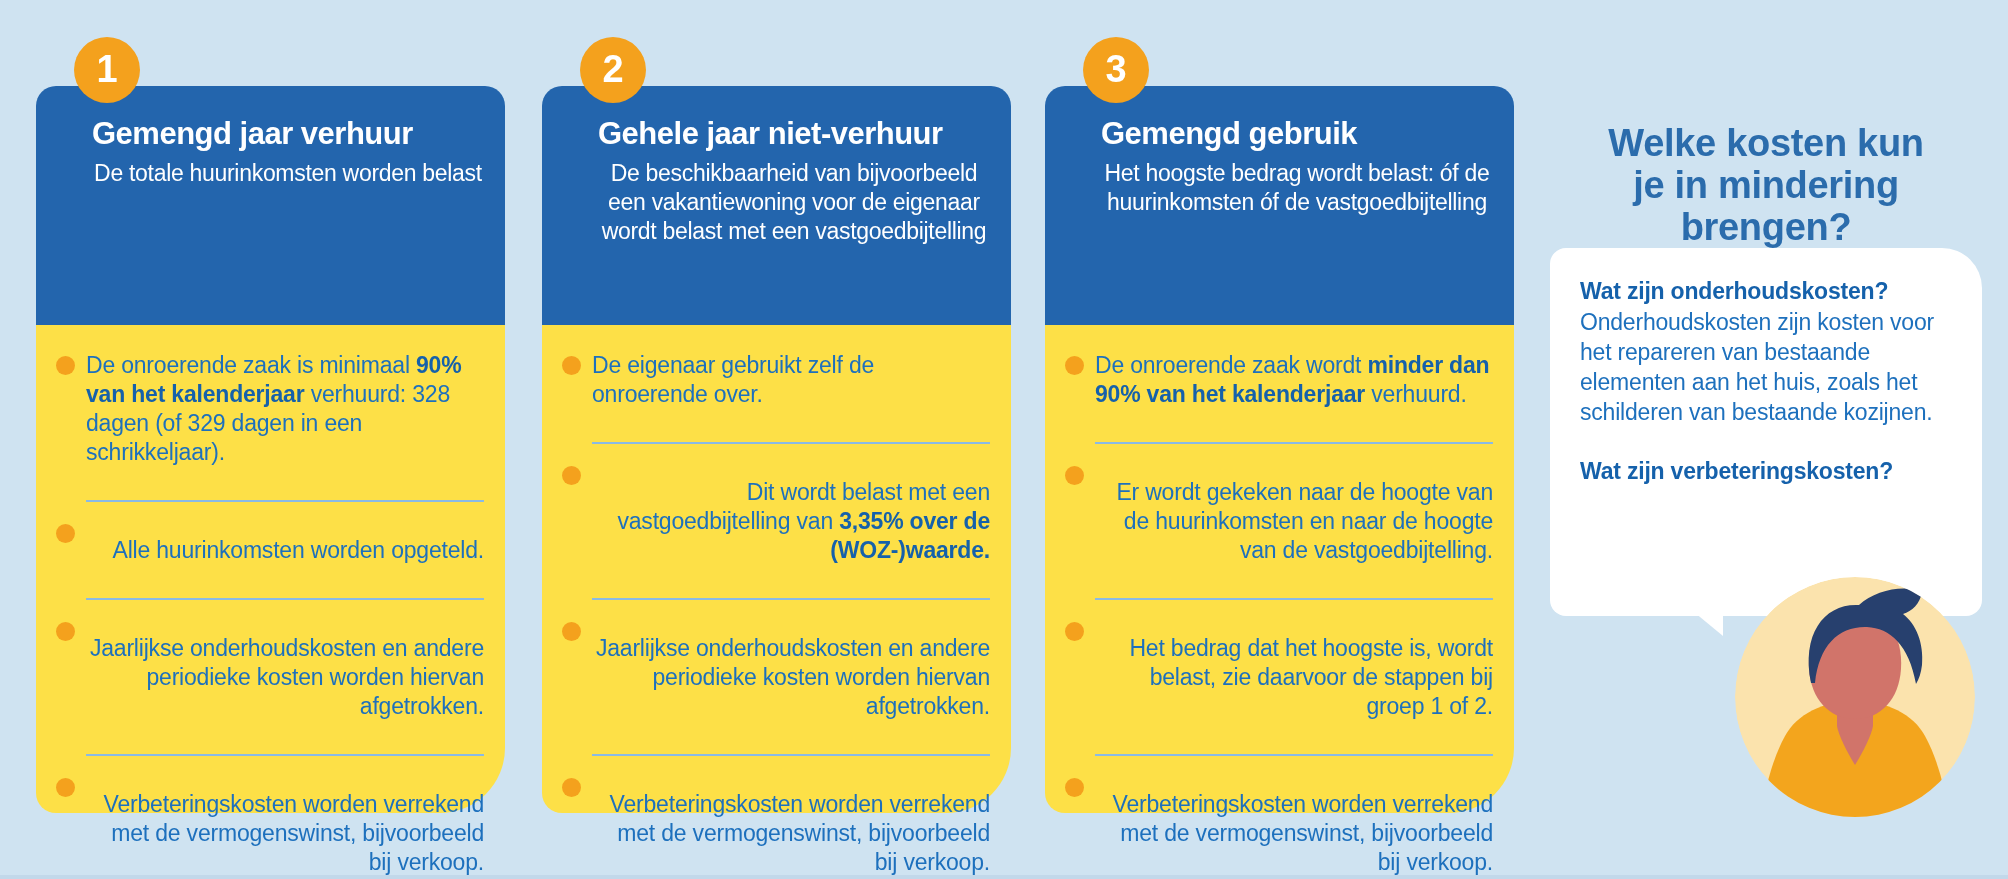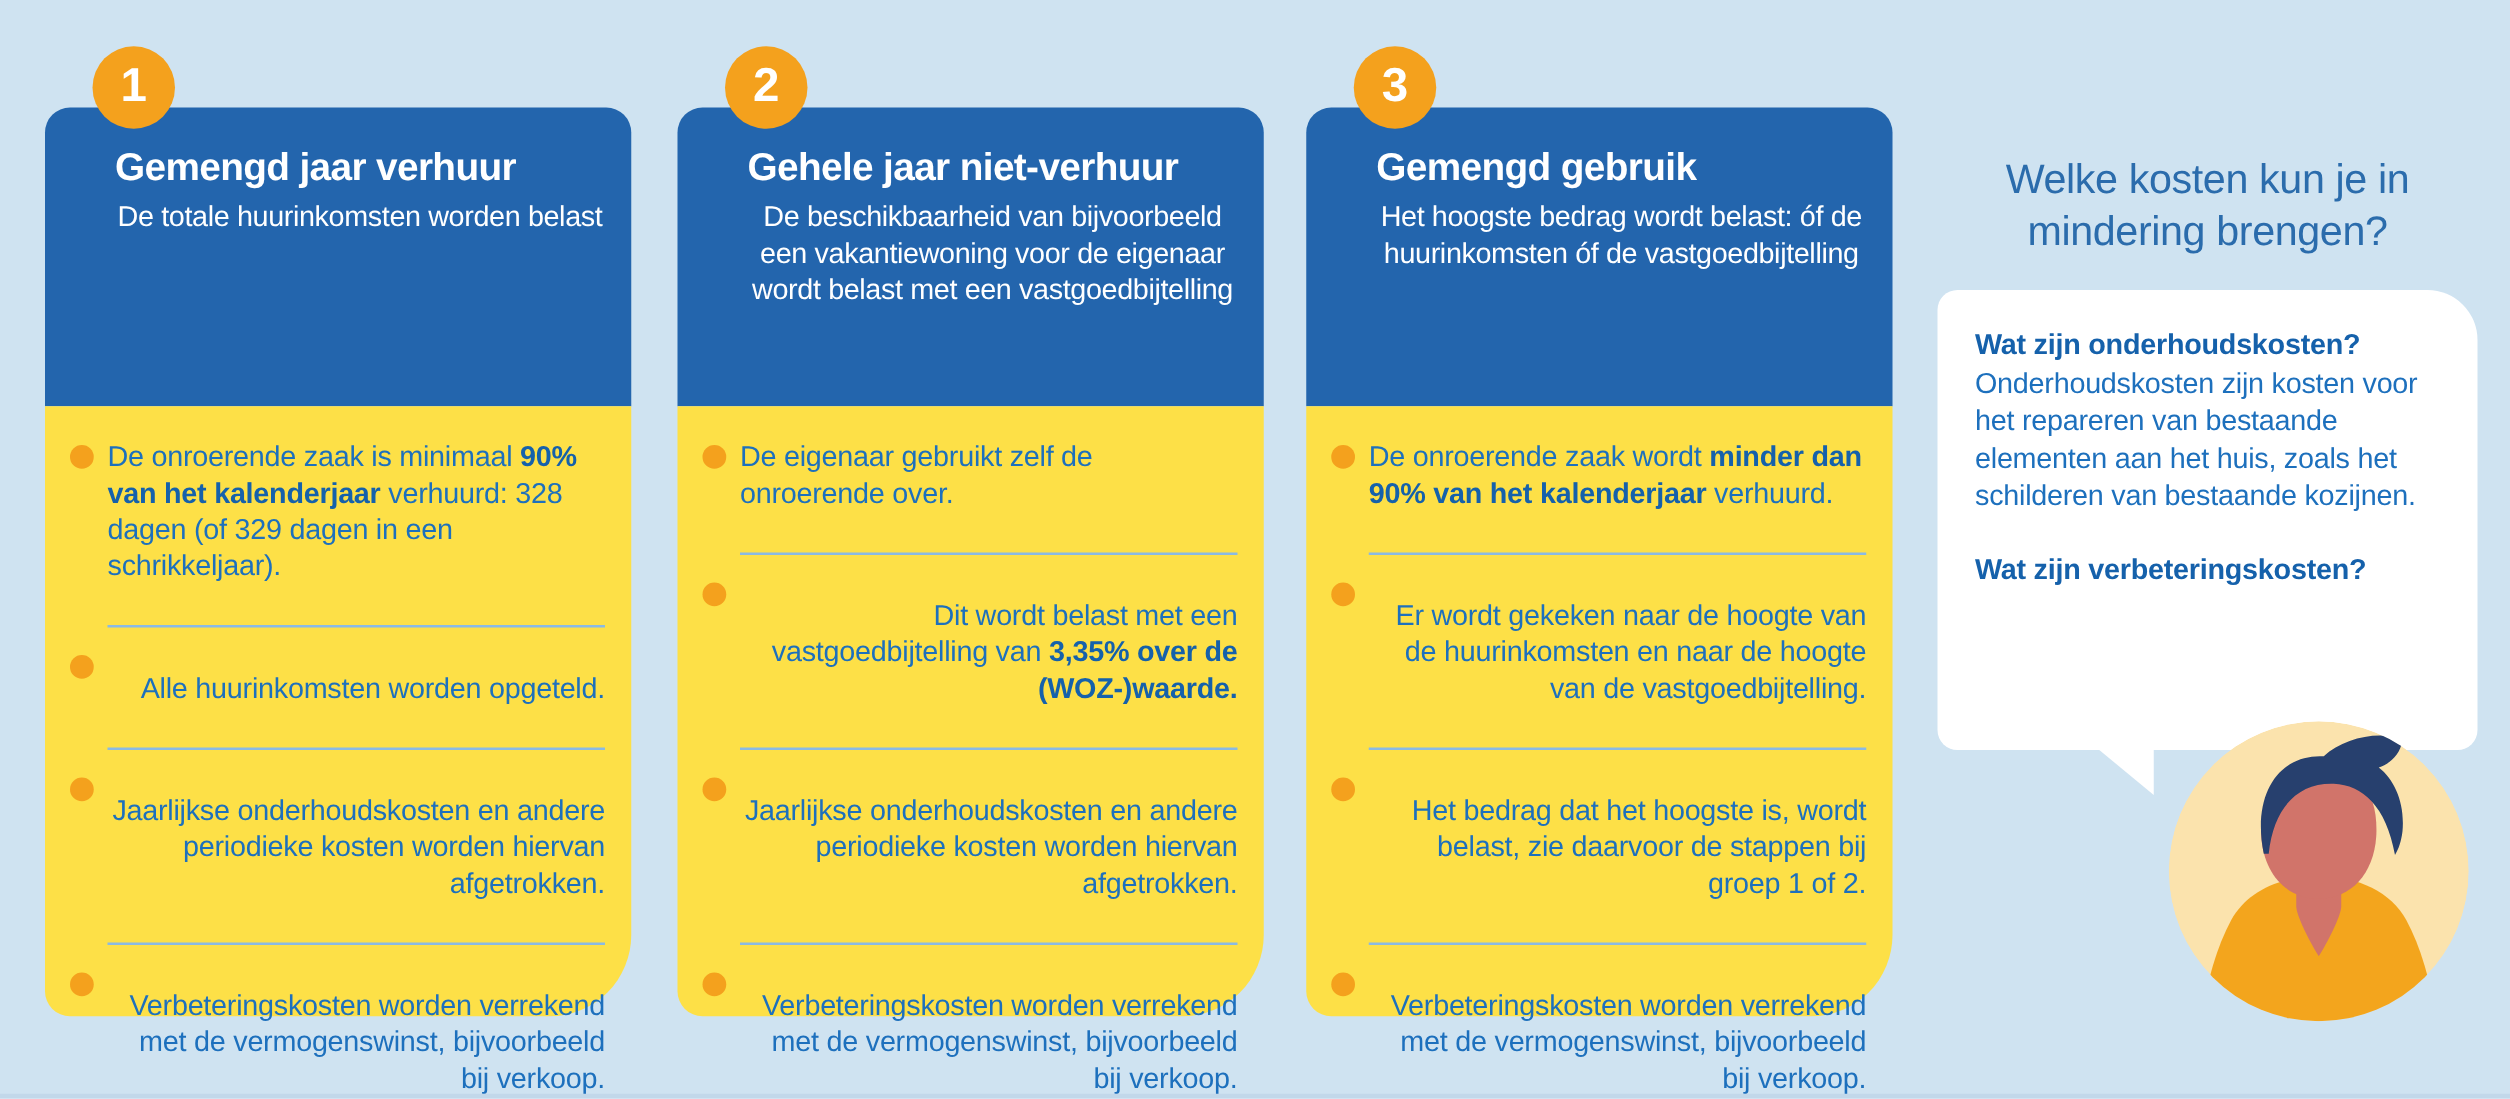--- a/index.html
+++ b/index.html
@@ -27,22 +27,22 @@
   .bullets{list-style:none;margin:0;padding:0;}
   .bullets li{position:relative;color:var(--text-blue);font-size:23px;letter-spacing:-0.2px;line-height:29px;max-width:398px;}
   .bullets li + li{margin-top:33px;padding-top:34px;border-top:2px solid var(--divider-blue);text-align:right;}
   .bullets li::before{content:"";position:absolute;left:-30px;top:5px;width:19px;height:19px;border-radius:50%;
     background:var(--accent-orange);}
   .bullets li + li::before{top:22px;}
   .bullets b{color:var(--bold-blue);font-weight:bold;}
 
   
   .aside-heading{position:absolute;left:1538px;top:122px;width:456px;box-sizing:border-box;padding:0 50px;
-    text-align:center;color:var(--heading-blue);font-size:33px;font-weight:normal;letter-spacing:-0.3px;line-height:42px;}
-  .bubble{position:absolute;left:1550px;top:232px;width:432px;height:368px;box-sizing:border-box;
+    text-align:center;color:var(--heading-blue);font-size:38px;font-weight:bold;letter-spacing:-0.3px;line-height:42px;}
+  .bubble{position:absolute;left:1550px;top:248px;width:432px;height:368px;box-sizing:border-box;
     background:var(--bubble-bg);border-radius:16px 40px 16px 16px;padding:28px 28px 0 30px;}
   .bubble-section + .bubble-section{margin-top:29px;}
   .bubble-heading{color:var(--bold-blue);font-size:23px;font-weight:bold;letter-spacing:-0.2px;line-height:30px;}
   .bubble-body{color:var(--text-blue);font-size:23px;letter-spacing:-0.2px;line-height:30px;margin-top:1px;}
   .bubble-tail{position:absolute;left:1677px;top:598px;width:0;height:0;
     border-top:38px solid var(--bubble-bg);border-left:46px solid transparent;}
   .avatar{position:absolute;left:1735px;top:577px;width:240px;height:240px;}
   .av-bg{fill:var(--avatar-bg);}
   .av-shirt{fill:var(--avatar-shirt);}
   .av-skin{fill:var(--avatar-skin);}

